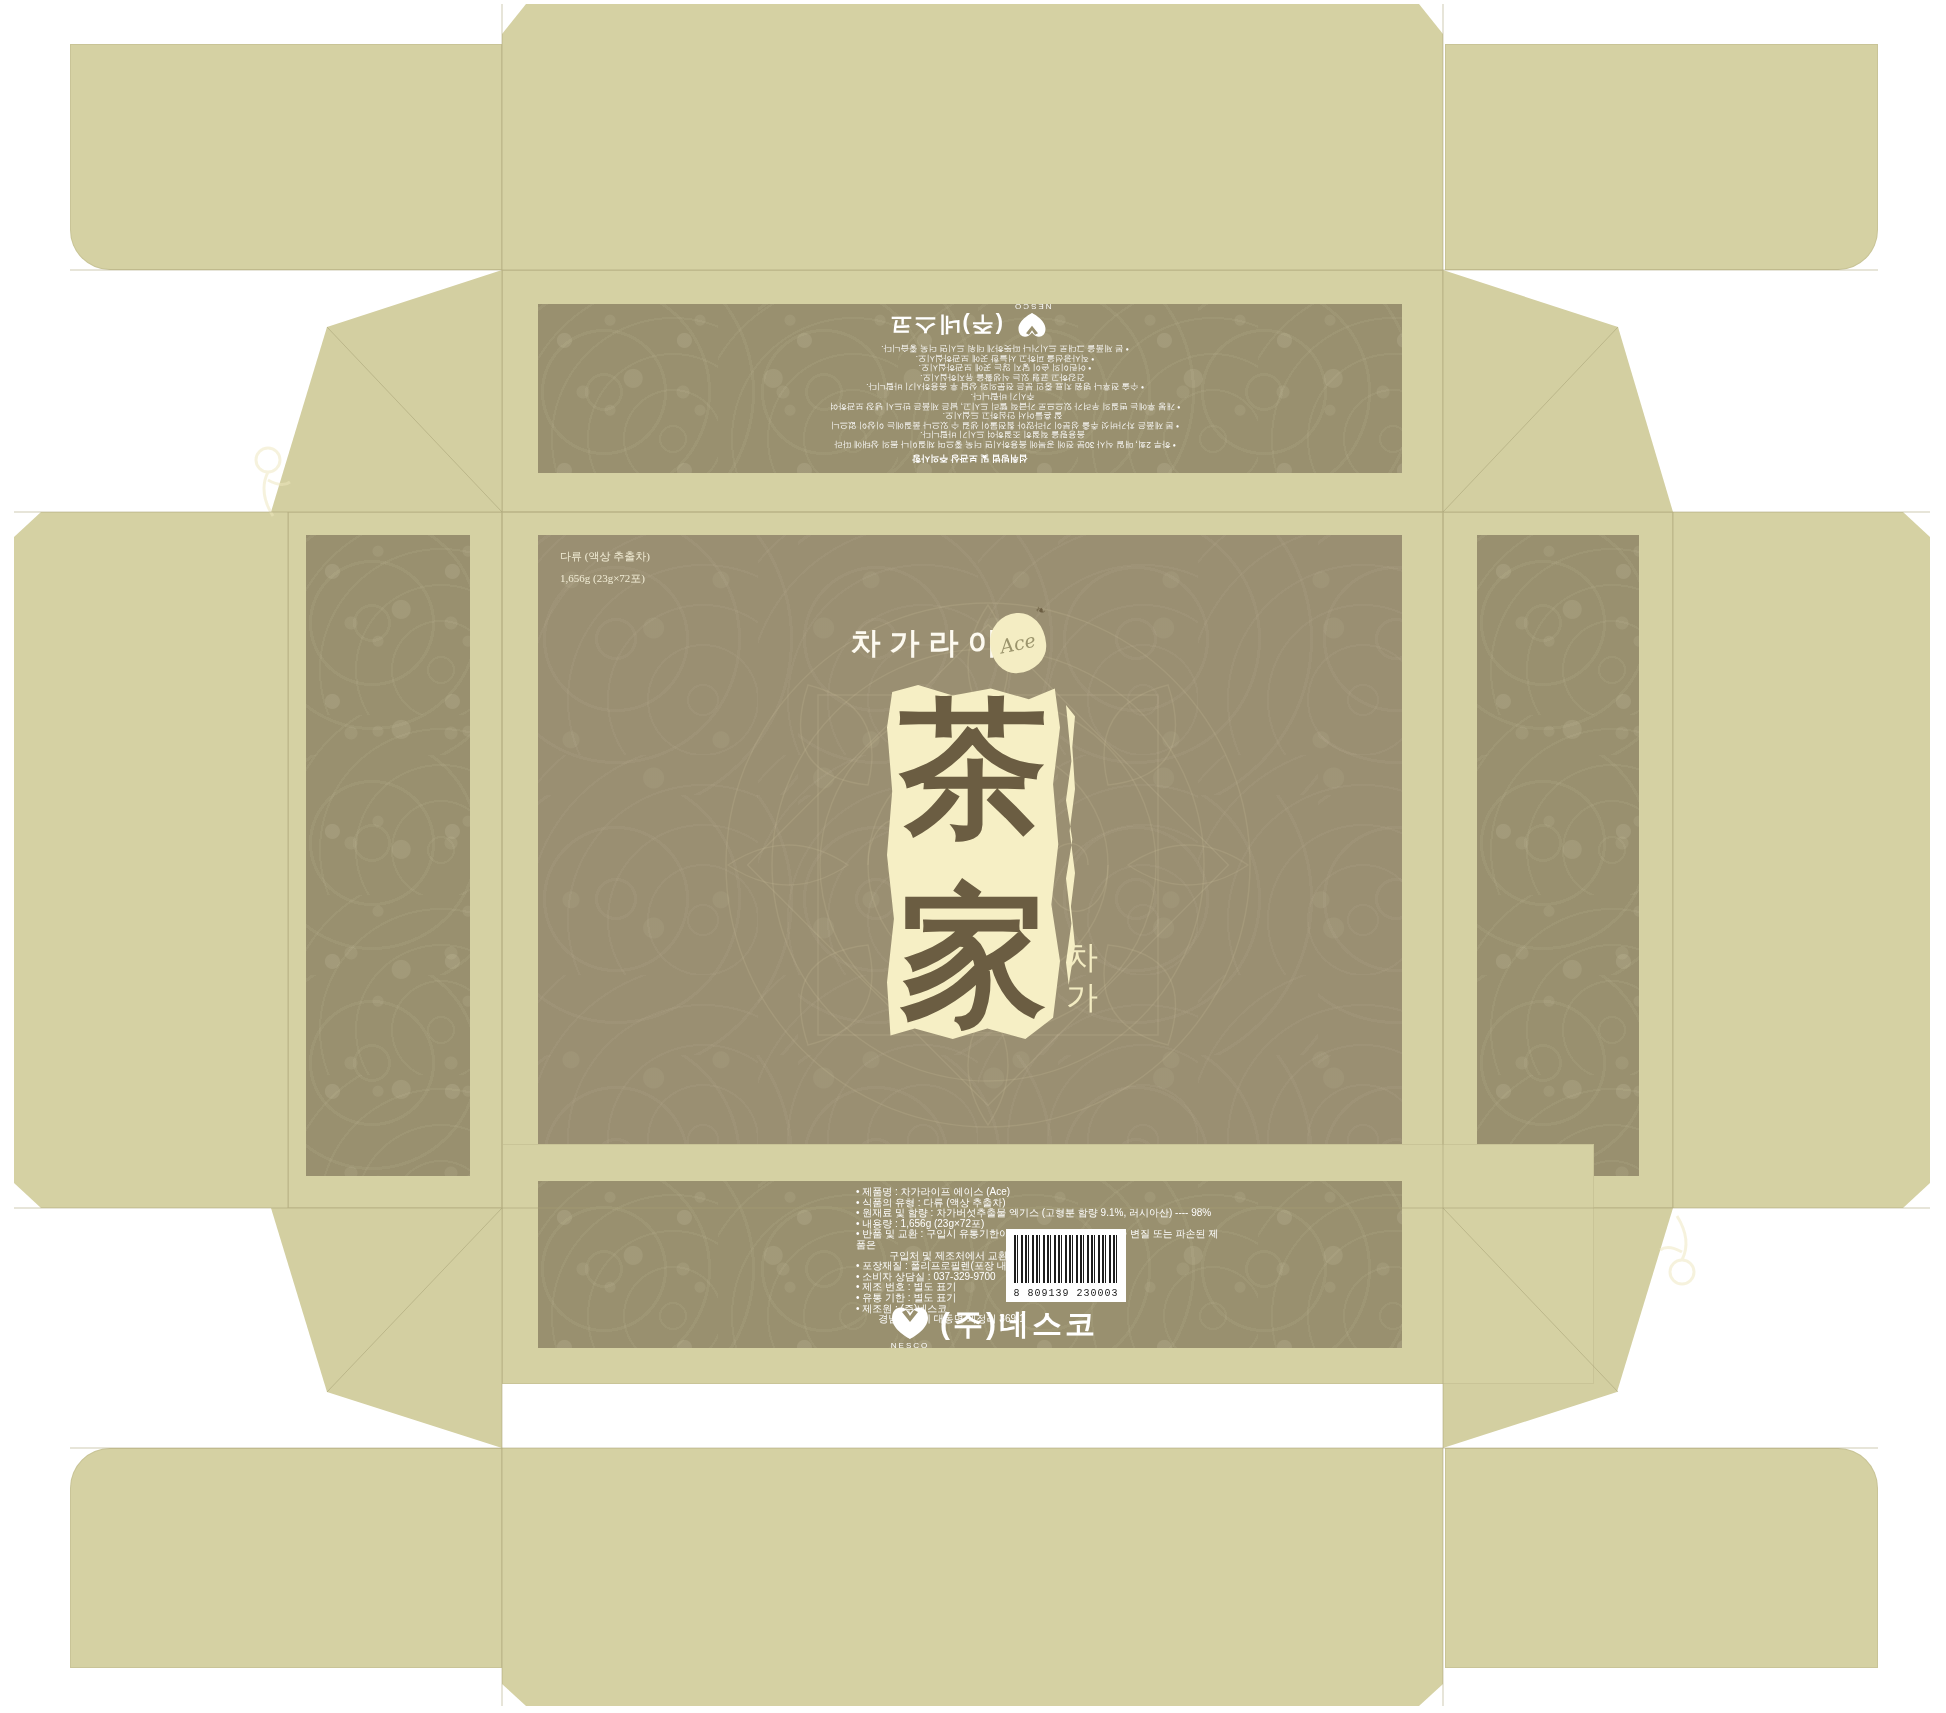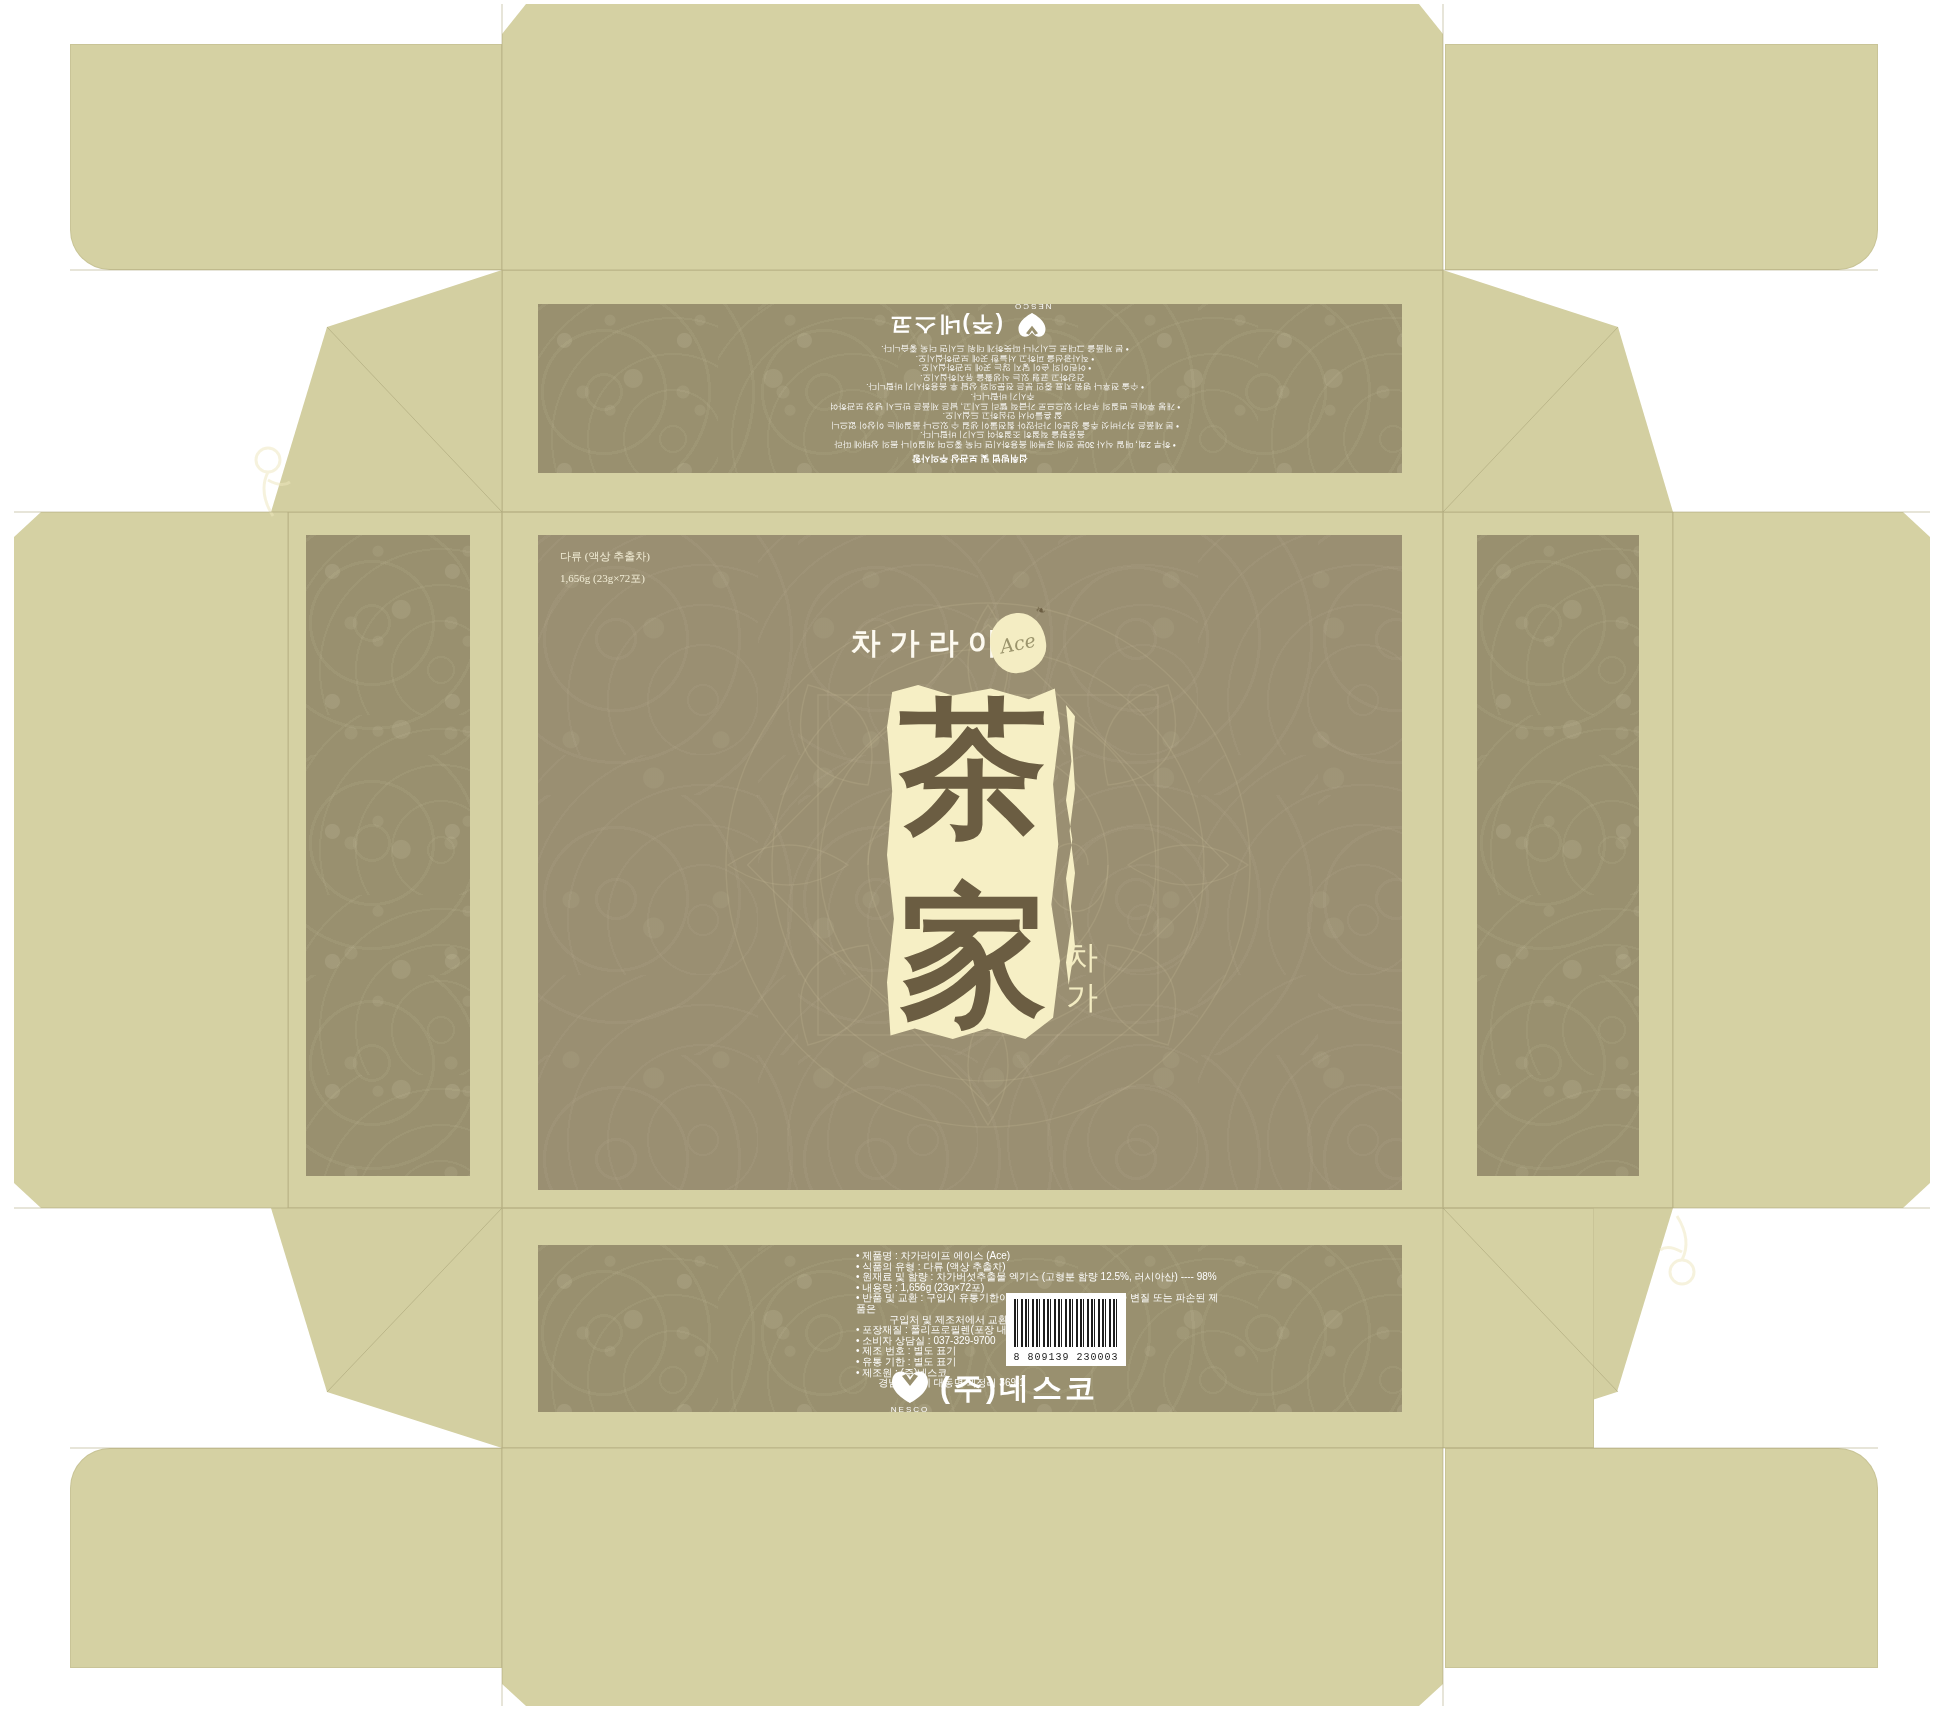--- a/index.html
+++ b/index.html
@@ -179,26 +179,26 @@
   </div>
 
   <div class="piece" style="left:1673px;top:512px;width:257px;height:696px;box-shadow:none;
               clip-path:polygon(0 0,230px 0,257px 25px,257px 671px,230px 696px,0 696px);"></div>
 
   <div class="gusset" style="left:271px;top:1208px;width:231px;height:240px;
               clip-path:polygon(0 0,231px 0,231px 240px,56px 184px);"></div>
   <div class="gusset" style="left:1443px;top:1208px;width:230px;height:240px;
               clip-path:polygon(0 0,230px 0,174px 184px,0 240px);"></div>
 
-  <div class="piece" style="left:502px;top:1208px;width:1092px;height:240px;">
+  <div class="piece" style="left:502px;top:1144px;width:1092px;height:240px;">
     <div class="band damask" style="left:36px;top:37px;width:864px;height:167px;">
       <div class="info-lines">
           <div class="info-line">• 제품명 : 차가라이프 에이스 (Ace)</div>
           <div class="info-line">• 식품의 유형 : 다류 (액상 추출차)</div>
-          <div class="info-line">• 원재료 및 함량 : 차가버섯추출물 엑기스 (고형분 함량 12.5%, 러시아산) ---- 98%</div>
+          <div class="info-line">• 원재료 및 함량 : 차가버섯추출물 엑기스 (고형분 함량 9.1%, 러시아산) ---- 98%</div>
           <div class="info-line">• 내용량 : 1,656g (23g×72포)</div>
           <div class="info-line">• 반품 및 교환 : 구입시 유통기한이 경과되었거나 유통과정 중 변질 또는 파손된 제품은</div>
           <div class="info-line">            구입처 및 제조처에서 교환하여 드립니다.</div>
           <div class="info-line">• 포장재질 : 폴리프로필렌(포장 내면)</div>
           <div class="info-line">• 소비자 상담실 : 037-329-9700</div>
           <div class="info-line">• 제조 번호 : 별도 표기</div>
           <div class="info-line">• 유통 기한 : 별도 표기</div>
           <div class="info-line">• 제조원 : (주)네스코</div>
           <div class="info-line">        경남 김해시 대동면 괴정리 369-1</div>
         </div>

